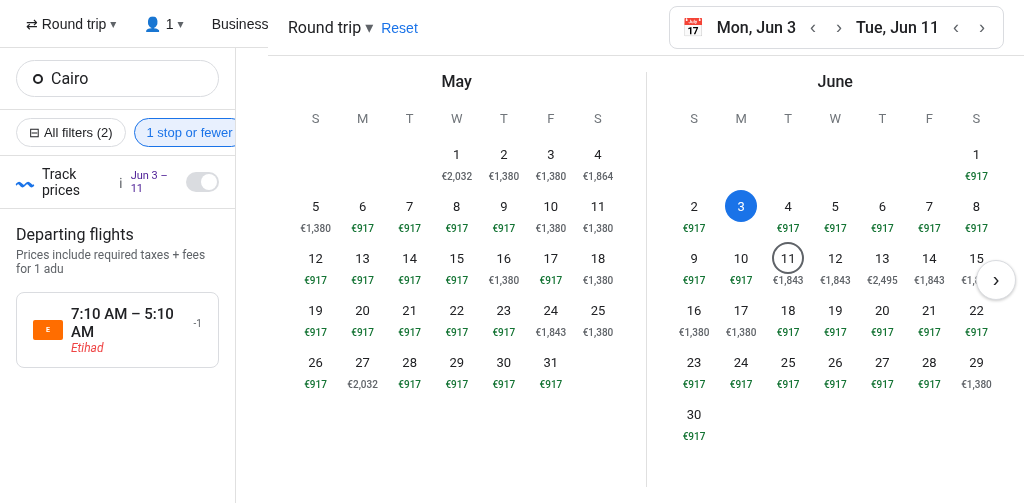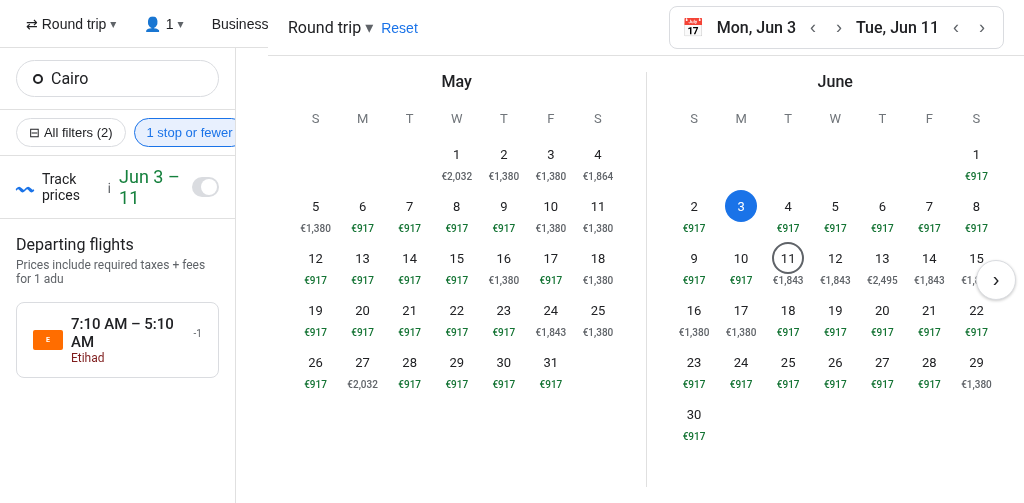--- a/index.html
+++ b/index.html
@@ -69,21 +69,21 @@
     .departing-sub { font-size: 12px; color: #5f6368; }
 
     .flight-card {
       margin: 8px 16px; border: 1px solid #dadce0; border-radius: 8px;
       padding: 12px 16px; cursor: pointer;
     }
     .flight-row { display: flex; align-items: center; gap: 8px; }
     .airline-logo { width: 32px; height: 20px; background: #ff6d00; border-radius: 2px; display: flex; align-items: center; justify-content: center; }
     .airline-logo-text { font-size: 7px; color: #fff; font-weight: bold; }
     .flight-time { font-size: 15px; font-weight: 500; }
-    .flight-name { font-size: 12px; color: #7f1d1d; }
+    .flight-name { font-size: 12px; color: #ef4444; font-style: italic; }
 
     
     .calendar-overlay {
       position: absolute; top: 0; left: 268px; right: 0; bottom: 0;
       background: #fff; z-index: 10; display: flex; flex-direction: column;
     }
     .cal-header {
       display: flex; align-items: center; justify-content: space-between;
       padding: 12px 20px; border-bottom: 1px solid #e0e0e0; height: 56px;
     }
@@ -192,21 +192,21 @@
       <span>All filters (2)</span>
     </button>
     <button class="filter-btn active">
       <span>1 stop or fewer</span>
     </button>
   </div>
   <div class="track-prices">
     <span class="track-icon">〰</span>
     <span>Track prices</span>
     <span style="color:#5f6368;font-size:14px;">ℹ</span>
-    <span style="color:#15803d;font-size:18px;">Jun 3 – 11</span>
+    <span style="color:#4c1d95;font-size:11px;">Jun 3 – 11</span>
     <div class="toggle"></div>
   </div>
   <div class="departing-section">
     <div class="departing-title">Departing flights</div>
     <div class="departing-sub">Prices include required taxes + fees for 1 adu</div>
   </div>
   <div class="flight-card">
     <div class="flight-row">
       <div class="airline-logo">
         <span class="airline-logo-text">E</span>

